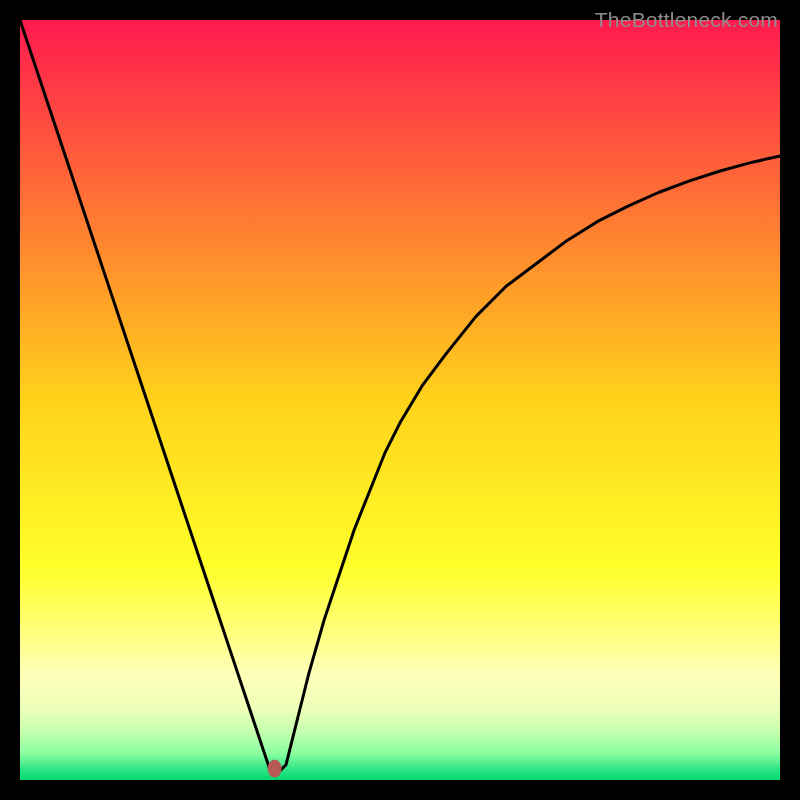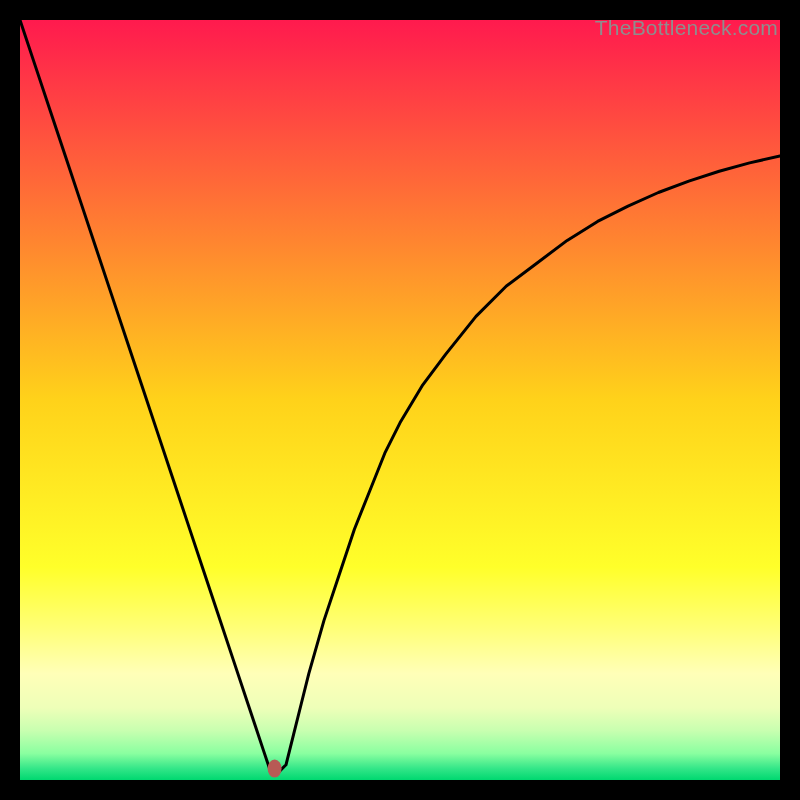--- a/index.html
+++ b/index.html
@@ -21,21 +21,21 @@
   }
   .plot-area {
     position: absolute;
     left: 0;
     top: 0;
     width: 760px;
     height: 760px;
   }
   .watermark {
     position: absolute;
-    top: 16px;
+    top: 8px;
     right: 22px;
     color: #8e8e8e;
     font-size: 21px;
     font-weight: 500;
     letter-spacing: 0.2px;
     user-select: none;
   }
   svg {
     display: block;
   }

